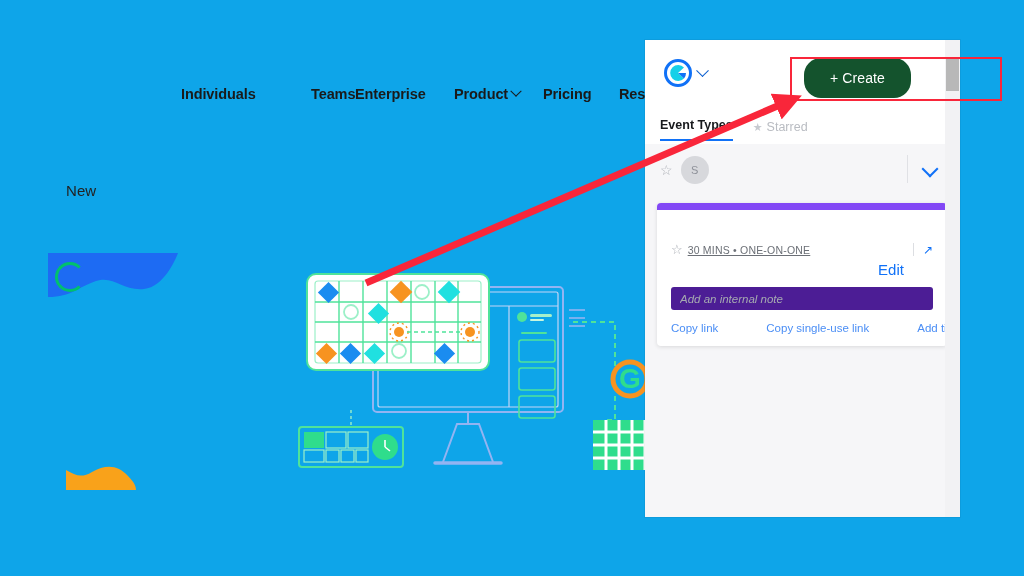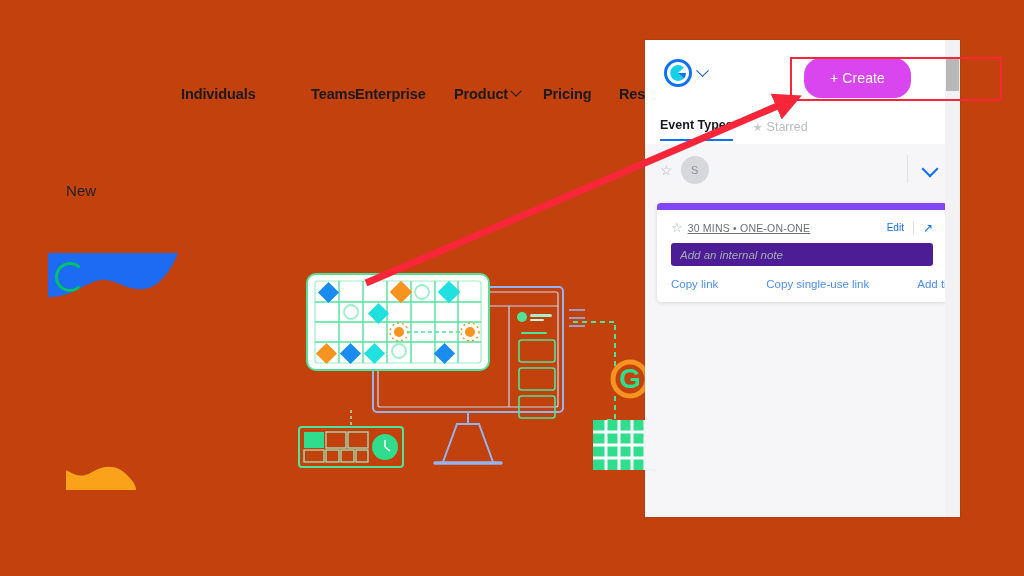--- a/index.html
+++ b/index.html
@@ -9,21 +9,21 @@
   body {
     width: 1024px;
     height: 576px;
     background: #ffffff;
     font-family: "Liberation Sans", sans-serif;
     overflow: hidden;
     position: relative;
   }
 
   
-  #page { position: absolute; inset: 0; background: #c2410c; }
+  #page { position: absolute; inset: 0; background: #0ea5e9; }
 
   
   #topnav {
     position: absolute;
     top: 78px; left: 0;
     width: 1024px; height: 32px;
     display: flex;
     align-items: center;
   }
   .nav-item {
@@ -116,21 +116,21 @@
   }
 
   
   #create-btn {
     position: absolute;
     right: 49px; top: 18px;
     height: 40px;
     padding: 11px 26px;
     border: none;
     border-radius: 17px;
-    background: #d946ef;
+    background: #14532d;
     color: #ffffff;
     font-family: "Liberation Sans", sans-serif;
     font-size: 14px;
     letter-spacing: 0.1px;
     cursor: pointer;
     white-space: nowrap;
   }
 
   
   #tabs {
@@ -213,21 +213,21 @@
   #card-meta-left {
     display: flex; align-items: center; gap: 5px;
   }
   .card-star { font-size: 13px; color: #a9adb4; line-height: 1; }
   #card-meta {
     font-size: 10.5px; color: #6b6f76; letter-spacing: 0.2px; text-decoration: underline;
   }
   #card-meta-right {
     display: flex; align-items: center; gap: 9px;
   }
-  #card-edit { font-size: 10px; color: #1071f7; cursor: pointer; }
+  #card-edit { font-size: 15px; color: #1071f7; cursor: pointer; margin-top: 40px; }
   .card-sep { width: 1px; height: 13px; background: #dcdee2; }
   #card-external { font-size: 12px; color: #1071f7; line-height: 1; }
   #card-title {
     margin-top: 3px;
     font-size: 16.5px;
     color: #20242a;
     letter-spacing: -0.1px;
   }
   #card-note {
     margin-top: 9px;

